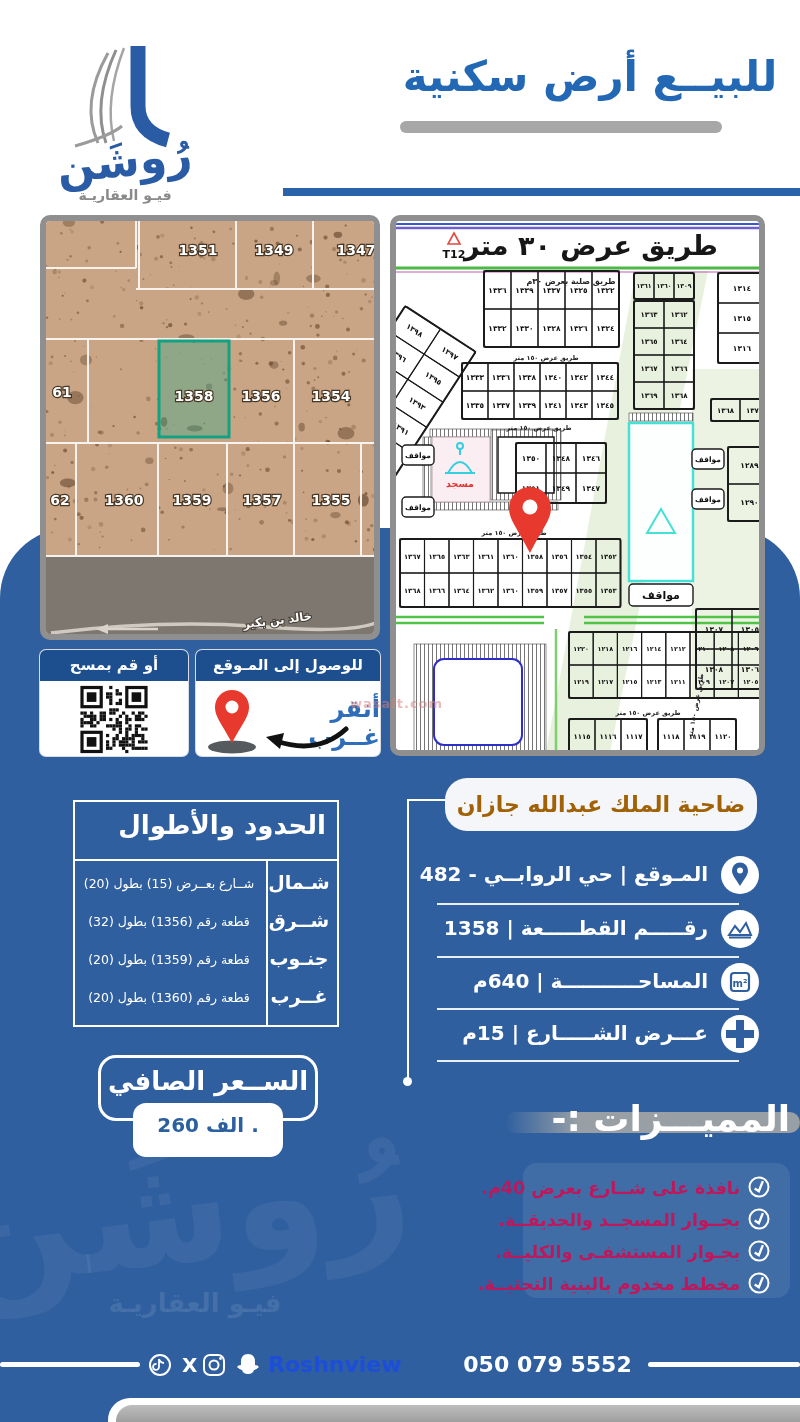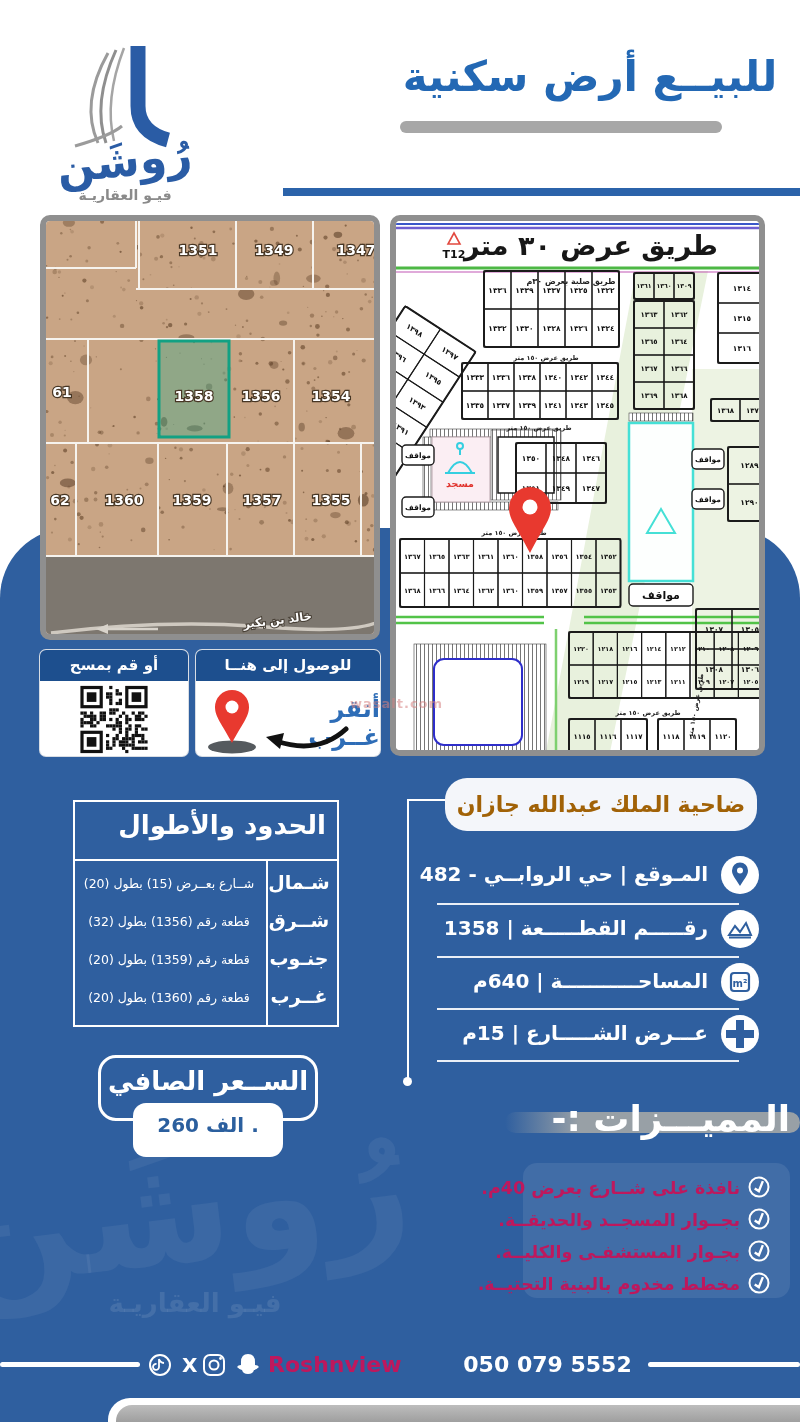--- a/index.html
+++ b/index.html
@@ -49,21 +49,21 @@
   .feat-item{left:423px;width:357px;height:32px;direction:rtl;color:#be185d;}
   .feat-check{position:absolute;right:10px;top:4px;width:22px;height:22px;}
   .feat-text{position:absolute;right:40px;top:6px;font-size:17.5px;font-weight:bold;white-space:nowrap;}
   
   .wm-logo{left:-10px;top:1120px;width:420px;text-align:center;font-size:150px;font-weight:bold;color:rgba(255,255,255,.06);transform:rotate(-7deg);direction:rtl;pointer-events:none;}
   .wm-tagline{left:30px;top:1288px;width:330px;text-align:center;font-size:26px;font-weight:bold;letter-spacing:6px;color:rgba(255,255,255,.10);direction:rtl;pointer-events:none;}
   .wm-wasalt{left:350px;top:696px;font-size:13px;font-weight:bold;color:rgba(214,130,130,.55);letter-spacing:1px;}
   
   .foot-line{top:1362px;height:5px;background:#fff;border-radius:3px;}
   .foot-social{left:148px;top:1348px;width:120px;height:34px;}
-  .foot-handle{left:268px;top:1352px;font-size:22px;font-weight:bold;color:#be185d;direction:ltr;}
+  .foot-handle{left:268px;top:1352px;font-size:22px;font-weight:bold;color:#1d4ed8;direction:ltr;}
   .foot-phone{left:455px;top:1352px;width:185px;text-align:center;font-size:22px;font-weight:bold;color:#fff;direction:ltr;}
   .foot-whitebar{left:108px;top:1398px;width:692px;height:24px;background:#fff;border-radius:22px 0 0 0;}
   .foot-graybar{left:116px;top:1405px;width:684px;height:17px;background:linear-gradient(180deg,#bdbdbd,#9f9f9f);border-radius:16px 0 0 0;}
   svg text{font-family:"DejaVu Sans",sans-serif;}
 </style>
 </head>
 <body>
 
 <div id="poster">
 
@@ -921,21 +921,21 @@
         <rect x="85.2" y="4.899999999999999" width="22.400000000000002" height="22.400000000000002" fill="#111"></rect>
         <rect x="88.4" y="8.099999999999998" width="16" height="16" fill="#fff"></rect>
         <rect x="91.6" y="11.299999999999999" width="9.600000000000001" height="9.600000000000001" fill="#111"></rect>
         <rect x="40.4" y="49.7" width="22.400000000000002" height="22.400000000000002" fill="#111"></rect>
         <rect x="43.6" y="52.9" width="16" height="16" fill="#fff"></rect>
         <rect x="46.8" y="56.1" width="9.600000000000001" height="9.600000000000001" fill="#111"></rect>
       </svg>
   </div>
 
   <div class="abs mini-card locate-card">
-    <div class="mini-head">للوصول إلى هنــا</div>
+    <div class="mini-head">للوصول إلى المـوقع</div>
     <div style="position:relative;height:75px;">
       <svg class="abs" style="left:8px;top:4px" width="56" height="70" viewBox="0 0 56 70">
         <ellipse cx="28" cy="62" rx="24" ry="6.5" fill="#555a5e"></ellipse>
         <path d="M28,58 C18,39 11,32 11,22 A17,17 0 1 1 45,22 C45,32 38,39 28,58 Z" fill="#e8392f"></path>
         <circle cx="28" cy="22" r="6.5" fill="#fff"></circle>
       </svg>
       <div class="abs cta-text" style="left:64px;top:14px;">أنقر غــرب</div>
       <svg class="abs" style="left:62px;top:40px" width="100" height="34" viewBox="0 0 100 34">
         <path d="M88,8 Q60,34 18,20" stroke="#111" stroke-width="5" fill="none" stroke-linecap="round"></path>
         <polygon points="8,16 26,12 22,28" fill="#111"></polygon>

